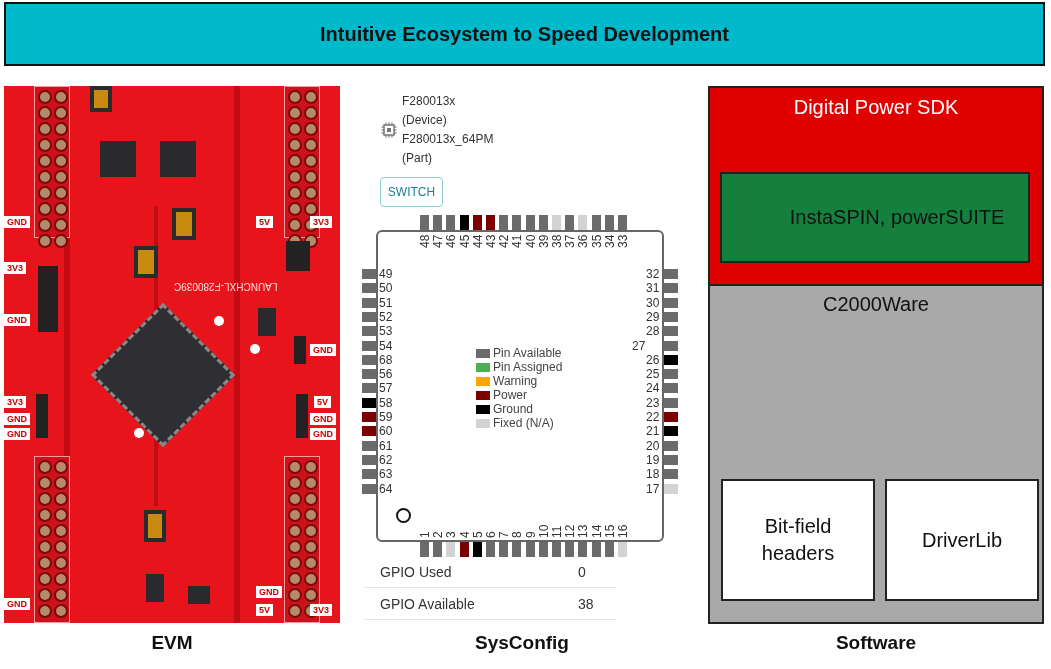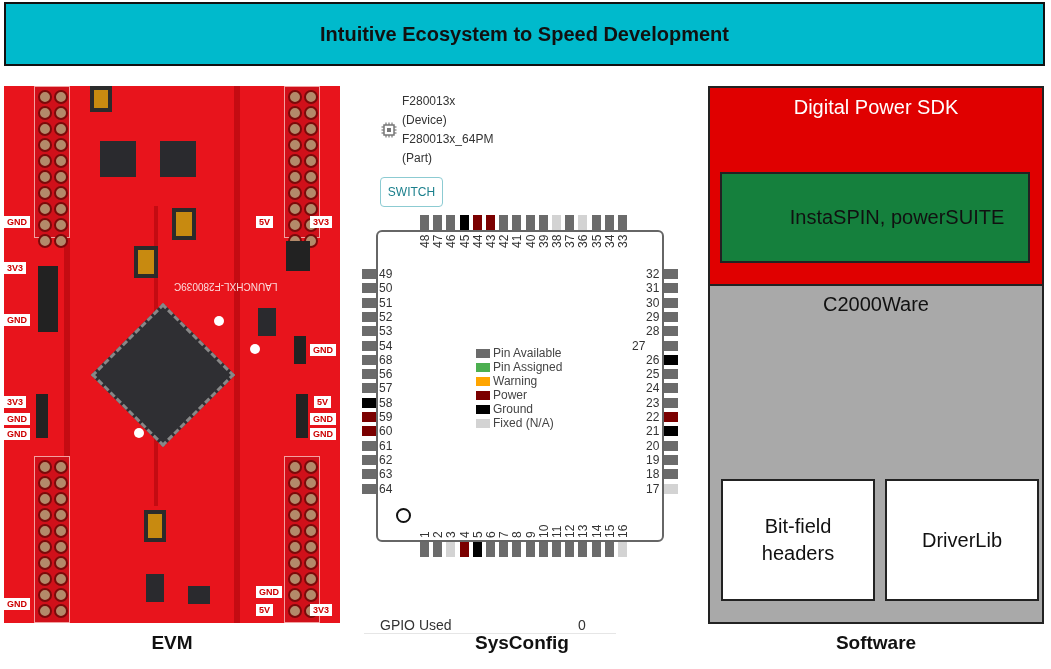--- a/index.html
+++ b/index.html
@@ -45,21 +45,21 @@
     border: 2px solid #666; border-radius: 6px; box-sizing: border-box; background: #fff;
   }
   .pinbox { position: absolute; }
   .pinnum { position: absolute; font-size: 12px; color: #333; line-height: 12px; }
   .pinnum.v { transform: rotate(-90deg); transform-origin: left top; white-space: nowrap; }
   .legend { position: absolute; left: 112px; top: 220px; font-size: 12px; color: #444; margin-top: 40px; }
   .legend .row { display: flex; align-items: center; height: 14px; }
   .legend .sw { width: 14px; height: 9px; margin-right: 3px; }
   .pin1-dot { position: absolute; left: 32px; top: 422px; width: 11px; height: 11px; border: 2px solid #111; border-radius: 50%; }
   .stats { position: absolute; left: 0; top: 470px; width: 252px; font-size: 14px; color: #333; }
-  .stats .row { display: flex; height: 31px; align-items: flex-end; border-bottom: 1px solid #e6e6e6; margin-top: 46px; }
+  .stats .row { display: flex; height: 31px; align-items: center; border-bottom: 1px solid #e6e6e6; }
   .stats .k { width: 198px; padding-left: 16px; }
   .stats .v { flex: 1; }
 
   
   .sw-outer { position: absolute; left: 708px; top: 86px; width: 336px; height: 538px; border: 2px solid #222; box-sizing: border-box; background: #a9a9a9; }
   .sdk { position: absolute; left: 0; top: 0; width: 332px; height: 196px; background: #e00000; border-bottom: 2px solid #222; }
   .sdk-title { position: absolute; left: 0; right: 0; top: 6px; text-align: center; color: #fff; font-size: 20px; line-height: 26px; }
   .box { position: absolute; border: 2px solid #222; box-sizing: border-box; display: flex; align-items: center; justify-content: center; text-align: center; color: #111; font-size: 20px; line-height: 27px; }
   .box.grey { background: #15803d; padding-left: 44px; }
   .box.white { background: #fff; }

